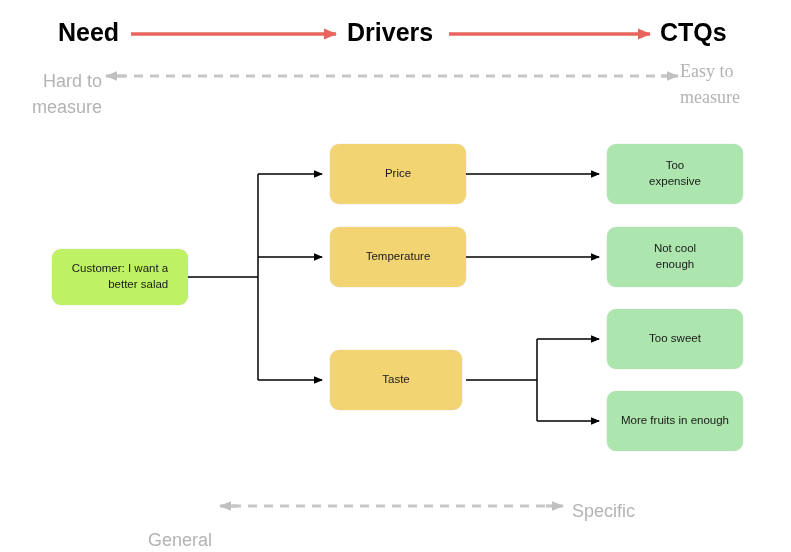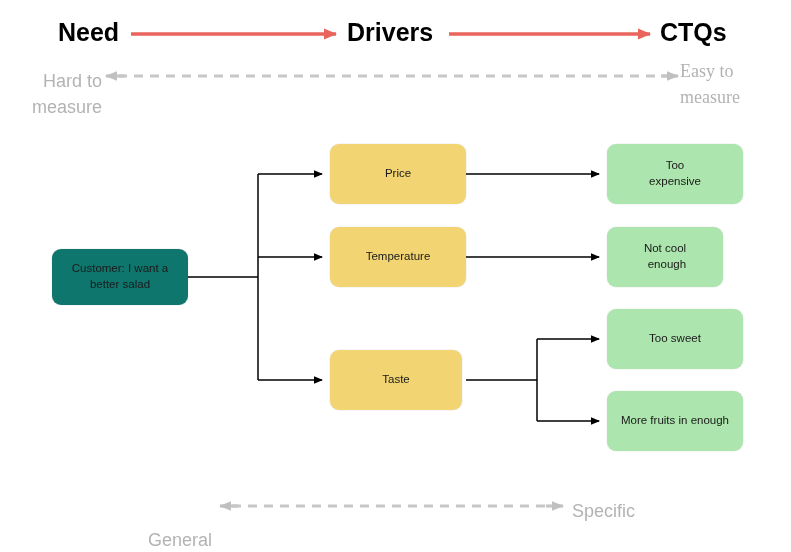--- a/index.html
+++ b/index.html
@@ -63,30 +63,30 @@
     align-items: center;
     justify-content: center;
     text-align: center;
     font-size: 11.5px;
     color: #1a1a1a;
     line-height: 1.35;
     padding: 4px 8px;
     white-space: pre-line;
     box-shadow: 0 0 0 0.6px rgba(0,0,0,0.07);
   }
-  .node.need   { background: #0f766e; }
+  .node.need   { background: #bef264; text-align: right; }
   .node.driver { background: #f2d572; }
   .node.ctq    { background: #ace5ad; }
 
   #node-need      { left: 52px;  top: 249px; width: 136px; height: 56px; }
   #node-price     { left: 330px; top: 144px; width: 136px; height: 60px; }
   #node-temp      { left: 330px; top: 227px; width: 136px; height: 60px; }
   #node-taste     { left: 330px; top: 350px; width: 132px; height: 60px; }
   #node-expensive { left: 607px; top: 144px; width: 136px; height: 60px; }
-  #node-notcool   { left: 607px; top: 227px; width: 116px; height: 60px; text-align: right; }
+  #node-notcool   { left: 607px; top: 227px; width: 136px; height: 60px; }
   #node-toosweet  { left: 607px; top: 309px; width: 136px; height: 60px; }
   #node-fruits    { left: 607px; top: 391px; width: 136px; height: 60px; }
 </style>
 </head>
 <body>
 
 <div id="canvas">
 
   <svg id="wires" viewBox="0 0 791 552" xmlns="http://www.w3.org/2000/svg">
     <defs>

